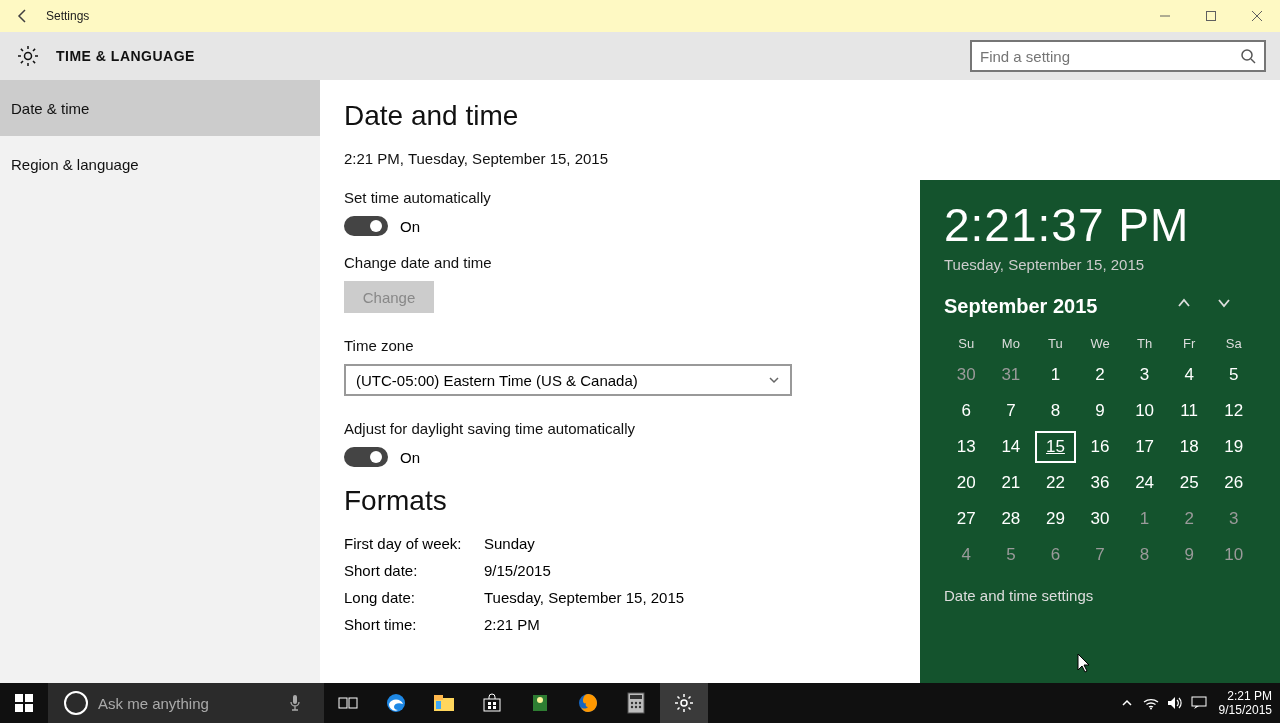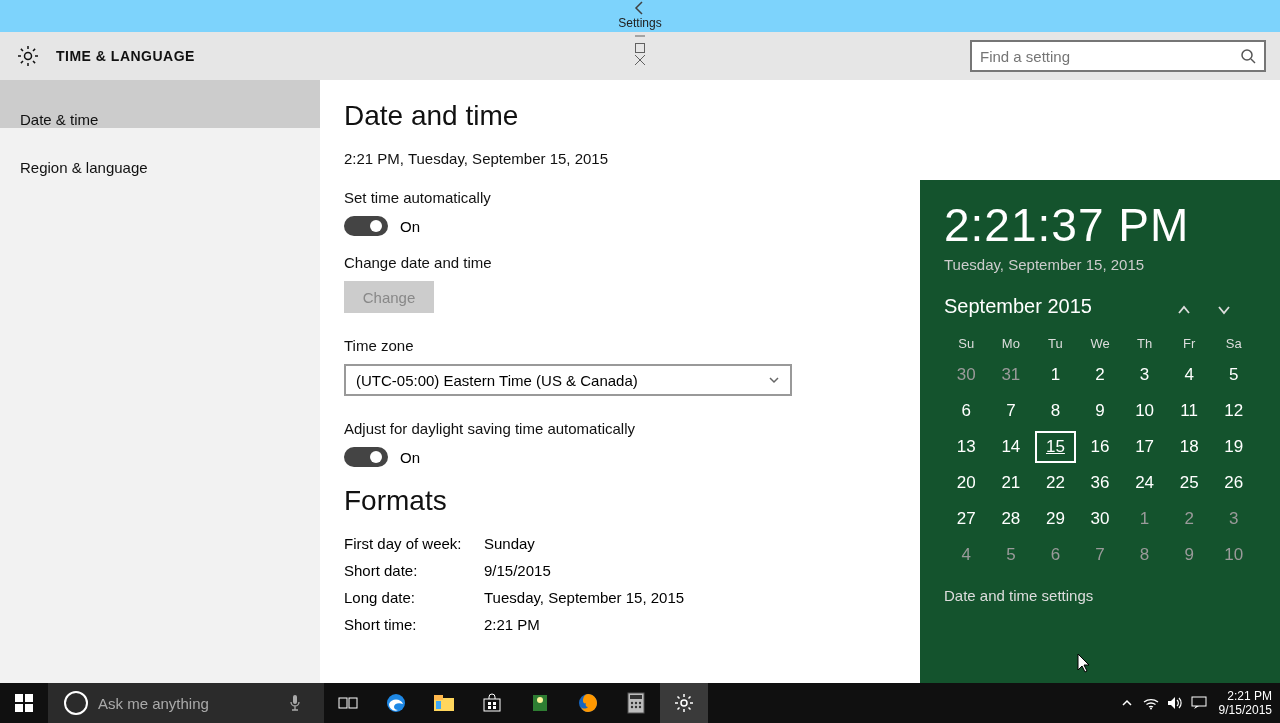--- a/index.html
+++ b/index.html
@@ -1,50 +1,50 @@
 <!DOCTYPE html>
 <html><head>
 <meta charset="utf-8">
 <style>
   * { box-sizing: border-box; margin: 0; padding: 0; font-family: "Segoe UI", sans-serif; }
   html, body { width: 1280px; height: 723px; overflow: hidden; background: #fff; }
-  .titlebar { height: 32px; background: #7dd3fc; display: flex; align-items: center; flex-direction: column; }
+  .titlebar { height: 32px; background: #fef9c3; display: flex; align-items: center; }
   .titlebar .back { width: 46px; height: 32px; display: flex; align-items: center; justify-content: center; color: #404040; }
   .titlebar .title { font-size: 12px; color: #202020; font-weight: 400; }
   .titlebar .spacer { flex: 1; }
   .titlebar .caption { width: 46px; height: 32px; display: flex; align-items: center; justify-content: center; color: #606060; }
   .header { height: 48px; background: #e6e6e6; display: flex; align-items: center; padding: 0 14px; }
   .header .gear { width: 28px; height: 28px; display: flex; align-items: center; justify-content: center; margin-right: 14px; }
   .header h1 { font-size: 14px; font-weight: 600; letter-spacing: 0.5px; color: #111; }
   .header .search { margin-left: auto; width: 296px; height: 32px; border: 2px solid #767676; background: #fff; display: flex; align-items: center; padding: 0 8px; }
   .header .search input { border: none; outline: none; flex: 1; font-size: 15px; color: #666; background: transparent; }
   .header .search .sicon { color: #555; }
   .body { display: flex; height: calc(100% - 32px - 48px - 40px); }
   .sidebar { width: 320px; background: #f2f2f2; }
-  .sidebar .item { height: 48px; display: flex; align-items: flex-end; padding: 0 20px; font-size: 15px; color: #111; }
+  .sidebar .item { height: 56px; display: flex; align-items: center; padding: 0 11px; font-size: 15px; color: #111; }
   .sidebar .item.selected { background: #ccc; }
   .content { flex: 1; padding: 20px 0 0 24px; overflow: hidden; position: relative; }
   .content h2 { font-size: 28px; font-weight: 400; color: #111; margin-bottom: 18px; }
   .content .dt { font-size: 15px; color: #111; margin-bottom: 22px; }
   .content .lbl { font-size: 15px; color: #111; margin-bottom: 10px; }
   .toggle-row { display: flex; align-items: center; margin-bottom: 18px; }
   .toggle { width: 44px; height: 20px; border-radius: 10px; background: #444; position: relative; margin-right: 12px; }
   .toggle .knob { width: 12px; height: 12px; border-radius: 50%; background: #fff; position: absolute; top: 4px; left: 26px; }
   .toggle-row .state { font-size: 15px; }
   .change-btn { width: 90px; height: 32px; background: #ccc; color: #888; border: none; font-size: 15px; margin-bottom: 24px; }
   .tz-select { width: 448px; height: 32px; border: 2px solid #999; display: flex; align-items: center; padding: 0 10px; font-size: 15px; margin-bottom: 24px; justify-content: space-between; }
   .tz-select .chev { color: #666; }
   .formats-tbl { font-size: 15px; }
   .formats-tbl .row { display: flex; margin-bottom: 10px; }
   .formats-tbl .k { width: 140px; }
   
   .flyout { position: absolute; top: 180px; right: 0; width: 360px; height: 604px; background: #14532d; color: #fff; padding: 18px 24px 0 24px; }
   .flyout .big-time { font-size: 46px; font-weight: 300; letter-spacing: 1px; }
   .flyout .big-date { font-size: 15px; color: #ccc; margin-top: 4px; margin-bottom: 22px; }
-  .flyout .month-row { display: flex; align-items: flex-end; margin-bottom: 12px; }
+  .flyout .month-row { display: flex; align-items: flex-start; margin-bottom: 12px; font-weight: bold; }
   .flyout .month-row .m { font-size: 20px; flex: 1; }
   .flyout .month-row .nav { width: 40px; text-align: center; color: #ddd; }
   .cal { width: 100%; }
   .cal .hrow, .cal .drow { display: flex; }
   .cal .hcell { flex: 1; text-align: center; font-size: 13px; color: #ddd; padding: 6px 0; }
   .cal .dcell { flex: 1; text-align: center; font-size: 17px; padding: 8px 0; color: #fff; }
   .cal .dcell.dim { color: #9a9a9a; }
   .cal .dcell.today { outline: 2px solid #fff; outline-offset: -4px; text-decoration: underline; }
   .flyout .dtlink { font-size: 15px; color: #ddd; margin-top: 14px; display: inline-block; }
   .cursor { position: absolute; top: 652px; left: 1072px; width: 20px; height: 24px; pointer-events: none; z-index: 50; }

